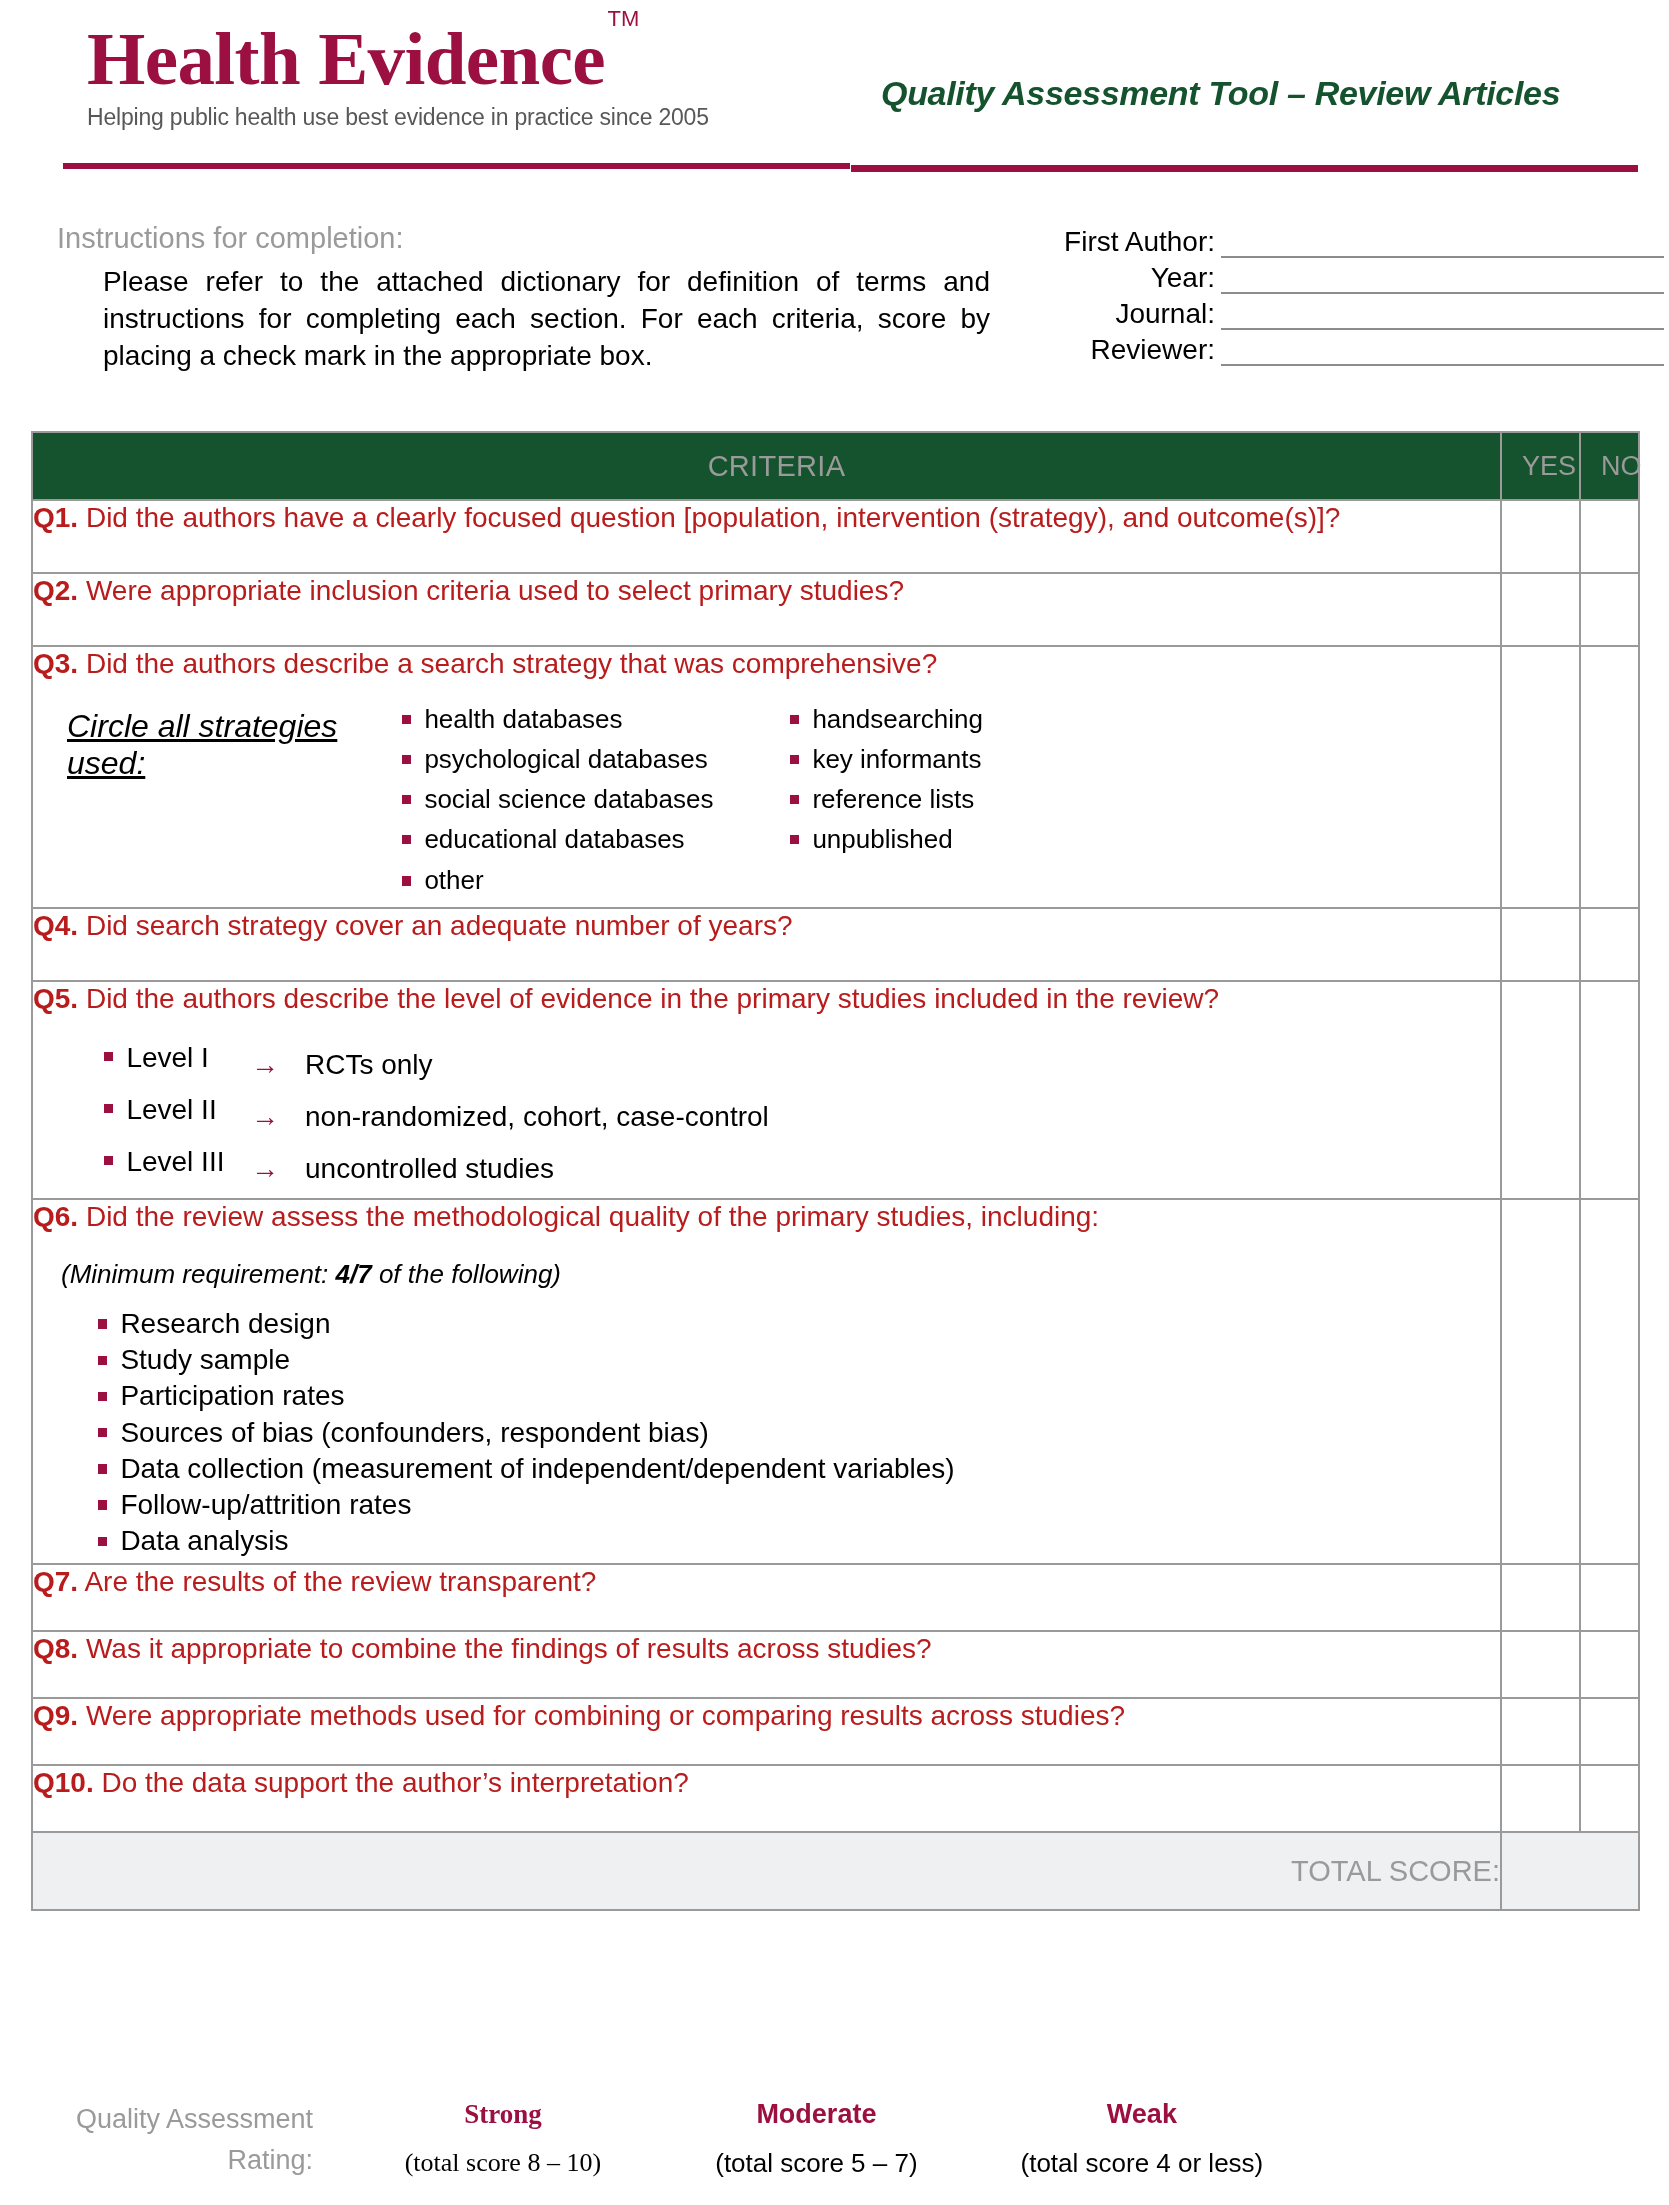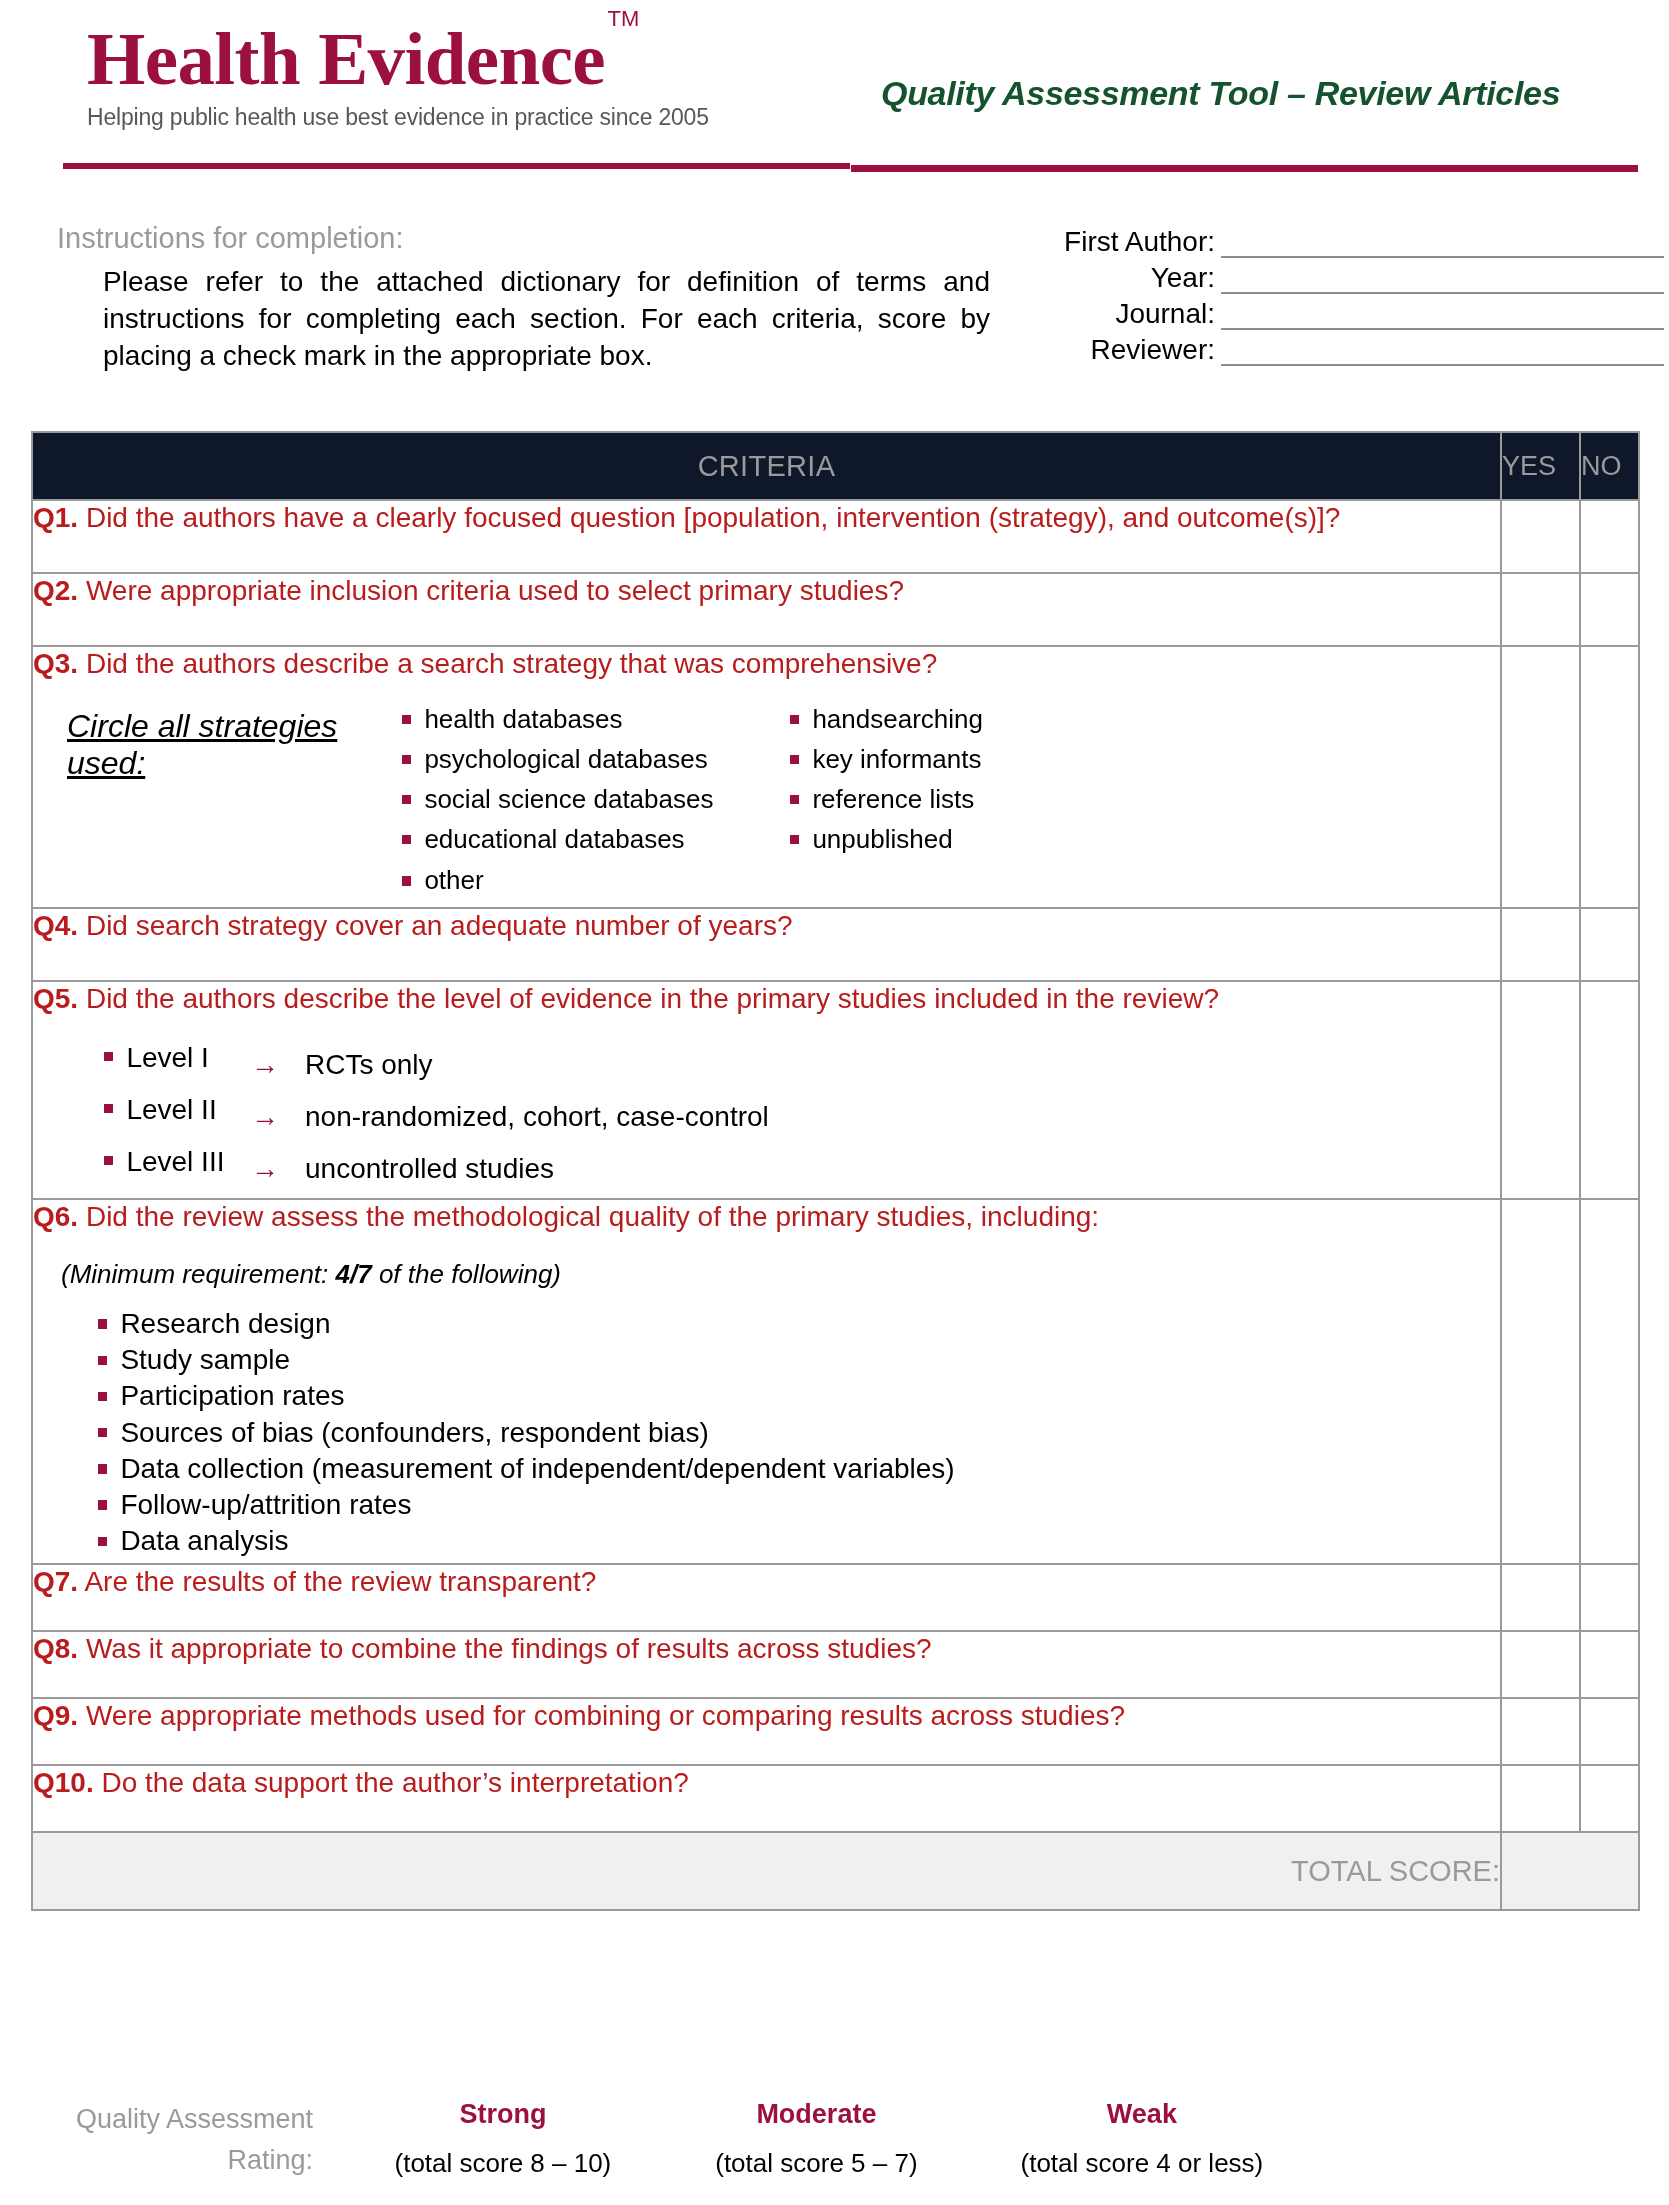--- a/index.html
+++ b/index.html
@@ -148,23 +148,24 @@
   .qa-table td {
     border: 2.4px solid #9a9a9a;
     vertical-align: top;
     padding: 0;
   }
   .col-criteria { width: 1469px; }
   .col-yes { width: 79px; }
   .col-no  { width: 59px; }
 
   .thead-row td {
-    background: #0f172a;
+    background: #14532d;
     height: 66px;
     vertical-align: middle;
+    padding-left: 20px;
   }
   .th-criteria {
     text-align: center;
     font-size: 29px;
     color: #9a9a9a;
     letter-spacing: 0.3px;
   }
   .th-yesno {
     font-size: 27px;
     color: #9a9a9a;
@@ -295,21 +296,21 @@
     color: #9a9a9a;
     line-height: 1.5;
     text-align: right;
     padding-right: 5.9px;
   }
   .rating-title .l2 { display: block; }
   .rating-item {
     flex: 0 0 auto;
     text-align: center;
   }
-  .rating-item.r1 { width: 282px; }
+  .rating-item.r1 { width: 282px; font-family: Liberation Serif, serif; }
   .rating-item.r2 { width: 259px; }
   .rating-item.r3 { width: 306px; }
   .rating-name {
     font-size: 27px;
     font-weight: bold;
     color: #9b1040;
     margin-bottom: 17.6px;
   }
   .rating-range {
     font-size: 26px;

